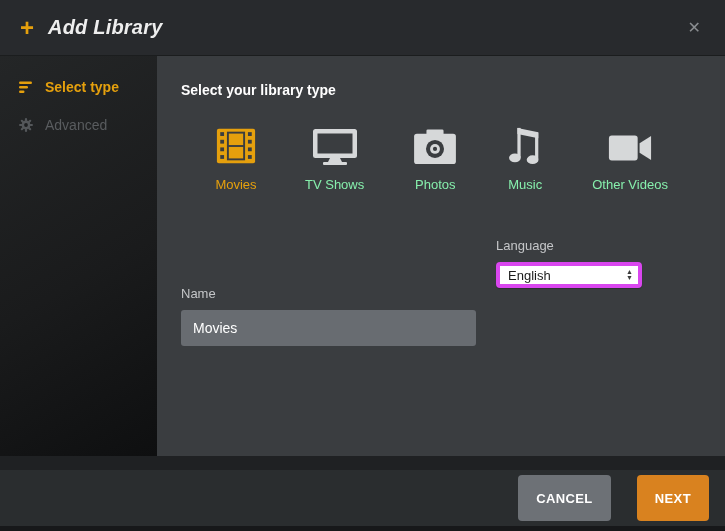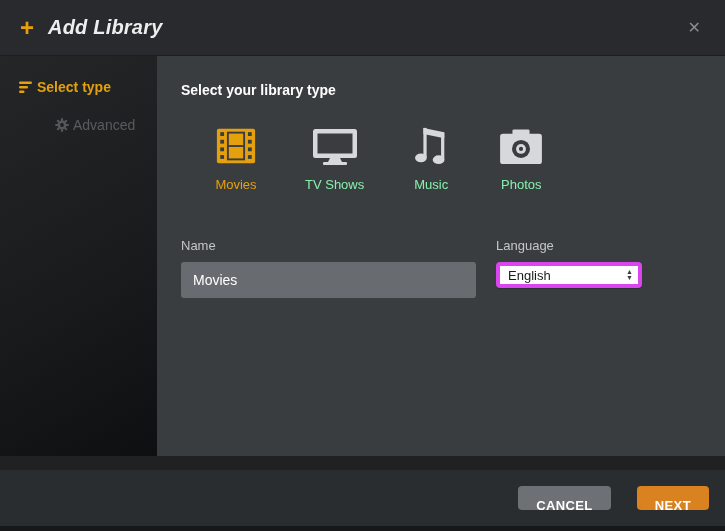--- a/index.html
+++ b/index.html
@@ -29,46 +29,46 @@
   .hdr .close{margin-left:auto;color:#8a8d90;font-size:16px;cursor:pointer;padding:4px;}
 
   
   .bodyrow{flex:0 0 400px;height:400px;display:flex;}
   .sidebar{
     width:157px;flex:0 0 157px;
     background:linear-gradient(150deg,#242627 0%,#1a1b1c 55%,#0e0f10 100%);
     padding-top:12px;
   }
   .side-item{
-    display:flex;align-items:center;gap:3px;
+    display:flex;align-items:center;gap:11px;
     padding:11px 18px;font-size:14px;color:#d8dadb;cursor:pointer;
   }
   .side-item .ic{width:16px;height:16px;flex:0 0 16px;display:flex;align-items:center;justify-content:center;}
   .side-item.active{color:var(--accent);font-weight:bold;}
-  .side-item.disabled{color:#595c5f;cursor:default;margin-left:36px;}
+  .side-item.disabled{color:#595c5f;cursor:default;}
 
   .main{
     flex:1;background:var(--main_bg);
     padding:26px 24px 0 24px;color:#fff;
   }
   .main h2{font-size:14px;font-weight:bold;color:#fff;margin-bottom:22px;}
 
   
   .types{display:flex;gap:48px;margin-left:34px;}
   .type{
     display:flex;flex-direction:column;align-items:center;cursor:pointer;
   }
   .type .icon-box{height:46px;display:flex;align-items:flex-end;justify-content:center;}
   .type .lbl{font-size:13px;margin-top:11px;color:#86efac;white-space:nowrap;}
   .type.selected .lbl{color:var(--accent);}
 
   
   .fields{display:flex;margin-top:46px;align-items:flex-start;}
   .field-label{font-size:13px;color:#c4c6c8;margin-bottom:9px;}
-  .name-block{width:295px;}
+  .name-block{width:295px;margin-top:48px;}
   .name-input{
     width:295px;height:36px;border:none;border-radius:3px;
     background:#686c71;color:#fff;font-size:14px;padding:0 12px;
     font-family:"Liberation Sans","DejaVu Sans",sans-serif;outline:none;
   }
   .lang-block{margin-left:20px;}
   .select{
     width:146px;height:26px;background:#fff;border-radius:4px;
     border:4px solid #d946ef;
     display:flex;align-items:center;padding:0 5px 0 8px;
@@ -81,21 +81,21 @@
   }
 
   
   .strip{flex:0 0 14px;background:#1f2123;}
   .ftr{
     flex:0 0 56px;background:#2a2d2f;
     display:flex;align-items:center;justify-content:flex-end;
     padding:0 16px;gap:10px;
   }
   .btn{
-    border:none;border-radius:4px;height:24px;padding:12px 18px;
+    border:none;border-radius:4px;height:46px;padding:12px 18px;
     font-size:13px;font-weight:bold;letter-spacing:.4px;color:#fff;
     cursor:pointer;font-family:"Liberation Sans","DejaVu Sans",sans-serif;
   }
   .btn.cancel{background:var(--cancel);}
   .btn.next{background:var(--next);margin-left:16px;}
   .bottom-edge{flex:0 0 5px;background:#17181a;}
 
   svg{display:block;}
 </style>
 </head>
@@ -177,48 +177,59 @@
                 <rect x="12" y="36" width="24" height="3" rx="1"></rect>
               </g>
               <rect x="6.5" y="7.5" width="35" height="20" fill="#3a3d40"></rect>
             </svg>
           </span>
           <span class="lbl">TV Shows</span>
         </div>
 
         <div class="type">
           <span class="icon-box">
+            <svg width="46" height="38" viewBox="0 0 48 40">
+              <g fill="#d6d8d9">
+                <rect x="15" y="1.5" width="18" height="6" rx="1.5"></rect>
+                <rect x="2" y="6" width="44" height="32" rx="3"></rect>
+              </g>
+              <circle cx="24" cy="22" r="9.5" fill="#3a3d40"></circle>
+              <circle cx="24" cy="22" r="5.2" fill="#d6d8d9"></circle>
+              <circle cx="24" cy="22" r="2.2" fill="#3a3d40"></circle>
+            </svg>
+          </span>
+          <span class="lbl">Photos</span>
+        </div>
+
+        <div class="type">
+          <span class="icon-box">
             <svg width="38" height="42" viewBox="0 0 40 44">
               <g fill="#d6d8d9">
                 <polygon points="12,4 34,8.5 34,15 12,10.5"></polygon>
                 <rect x="12" y="4" width="3.4" height="31"></rect>
                 <rect x="30.6" y="9" width="3.4" height="28"></rect>
                 <ellipse cx="9.4" cy="35.5" rx="6.2" ry="4.6"></ellipse>
                 <ellipse cx="28" cy="37.5" rx="6.2" ry="4.6"></ellipse>
               </g>
             </svg>
           </span>
           <span class="lbl">Music</span>
         </div>
 
         <div class="type">
           <span class="icon-box">
-            <svg width="46" height="38" viewBox="0 0 48 40">
-              <g fill="#d6d8d9">
-                <rect x="15" y="1.5" width="18" height="6" rx="1.5"></rect>
-                <rect x="2" y="6" width="44" height="32" rx="3"></rect>
-              </g>
-              <circle cx="24" cy="22" r="9.5" fill="#3a3d40"></circle>
-              <circle cx="24" cy="22" r="5.2" fill="#d6d8d9"></circle>
-              <circle cx="24" cy="22" r="2.2" fill="#3a3d40"></circle>
-            </svg>
-          </span>
-          <span class="lbl">Photos</span>
-        </div>
-
+            <svg width="46" height="36" viewBox="0 0 48 36">
+              <g fill="#d6d8d9">
+                <rect x="2" y="5" width="30" height="26" rx="3"></rect>
+                <polygon points="34,13 46,5.5 46,30.5 34,23"></polygon>
+              </g>
+            </svg>
+          </span>
+          <span class="lbl">Other Videos</span>
+        </div>
 
       </div>
 
       <div class="fields">
         <div class="name-block">
           <div class="field-label">Name</div>
           <input class="name-input" type="text" value="Movies" style="">
         </div>
         <div class="lang-block">
           <div class="field-label">Language</div>

